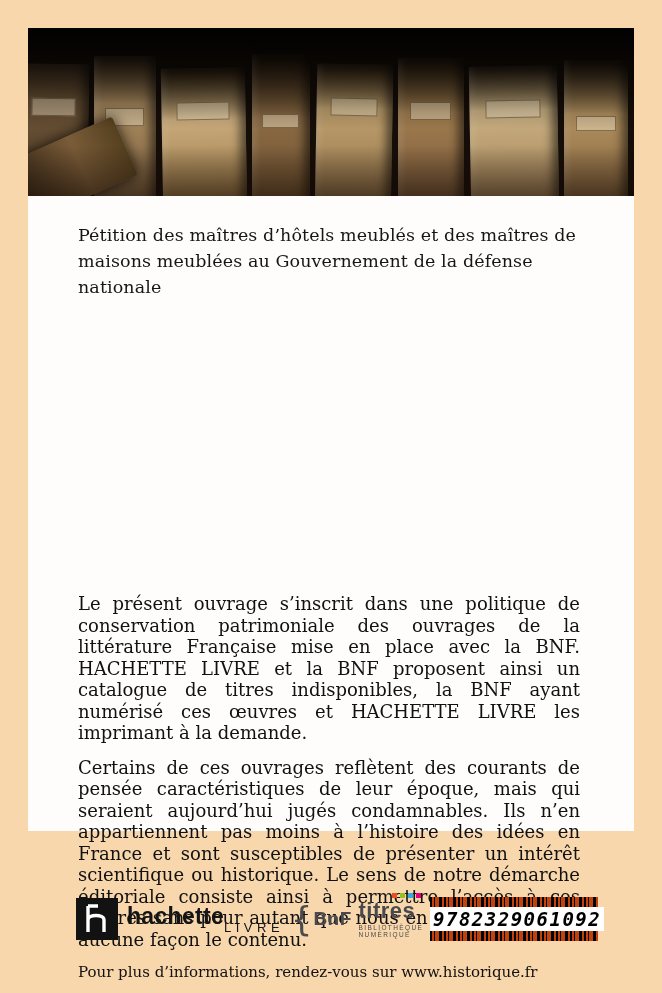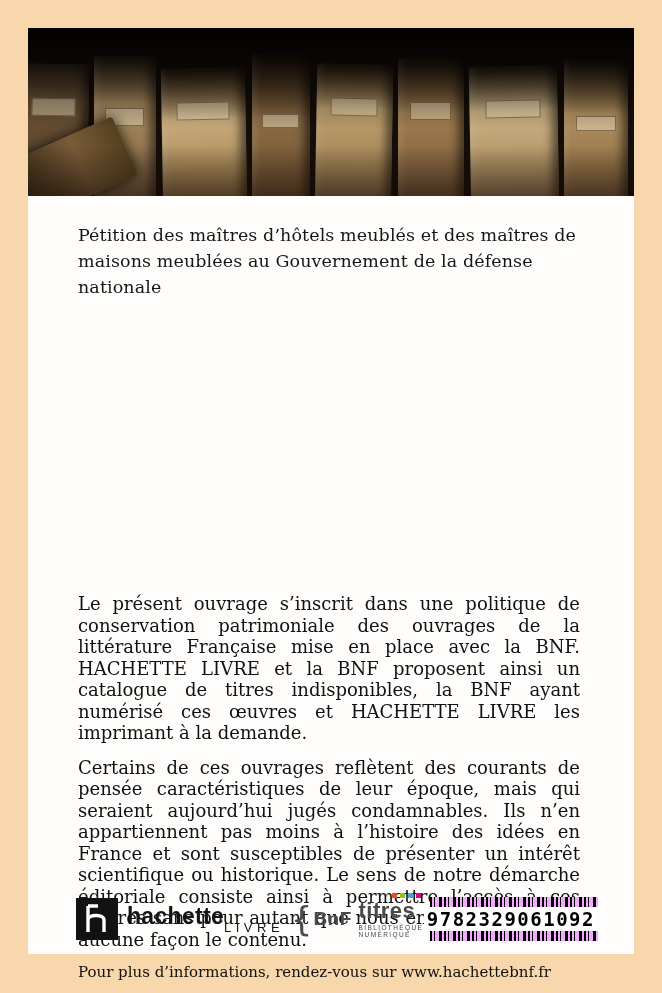--- a/index.html
+++ b/index.html
@@ -4,21 +4,21 @@
 <style>
   html,body{margin:0;padding:0;}
   body{
     width:662px;height:993px;
     background:#f8d7ac;
     position:relative;
     font-family:"DejaVu Serif","Liberation Serif",serif;
     overflow:hidden;
   }
   .panel{
-    position:absolute;left:28px;top:28px;width:606px;height:926px;
+    position:absolute;left:28px;top:28px;width:606px;height:803px;
     background:#fefdfb;
   }
   
   .photo{
     position:relative;height:168px;background:#150d08;overflow:hidden;
   }
   .books{
     position:absolute;left:-10px;right:-10px;bottom:-18px;top:0;
     display:flex;align-items:flex-end;gap:6px;
   }
@@ -95,22 +95,22 @@
   .gallica .word{font-size:22px;font-weight:700;letter-spacing:.5px;line-height:1;}
   .gallica .pixels{position:absolute;top:-7px;left:34px;display:flex;gap:3px;}
   .gallica .pixels i{width:5px;height:5px;display:block;}
   .gallica .px-red{background:#e94e1b;}
   .gallica .px-green{background:#95c11f;}
   .gallica .px-cyan{background:#36a9e1;}
   .gallica .px-magenta{background:#e6007e;}
   .gallica .subs{margin-top:2px;display:flex;flex-direction:column;line-height:1.15;}
   .gallica .sub{font-size:6.5px;letter-spacing:1.4px;color:#4a4a4c;}
   .barcode{
-    position:relative;width:168px;height:44px;background:#f0abfc;
-    display:flex;align-items:center;justify-content:flex-end;
+    position:relative;width:168px;height:44px;background:#c2410c;
+    display:flex;align-items:center;justify-content:flex-start;font-style:italic;
   }
   .bars{
     position:absolute;inset:0;
     background:
       repeating-linear-gradient(90deg,#000 0 2px,transparent 2px 4px,#000 4px 5px,transparent 5px 9px,#000 9px 12px,transparent 12px 14px);
   }
   .barcode .digits{
     position:relative;background:#fff;padding:1px 3px;
     font-family:"DejaVu Sans Mono","Liberation Mono",monospace;
     font-size:19px;font-weight:700;letter-spacing:1.5px;color:#000;
@@ -138,21 +138,21 @@
     <div class="shade-bottom"></div>
   </div>
 
   <div class="head-block">
     <p class="title">Pétition des maîtres d’hôtels meublés et des maîtres de maisons meublées au Gouvernement de la défense nationale</p>
   </div>
 
   <div class="body-block">
     <p class="para">Le présent ouvrage s’inscrit dans une politique de conservation patrimoniale des ouvrages de la littérature Française mise en place avec la BNF. HACHETTE LIVRE et la BNF proposent ainsi un catalogue de titres indisponibles, la BNF ayant numérisé ces œuvres et HACHETTE LIVRE les imprimant à la demande.</p>
     <p class="para">Certains de ces ouvrages reflètent des courants de pensée caractéristiques de leur époque, mais qui seraient aujourd’hui jugés condamnables. Ils n’en appartiennent pas moins à l’histoire des idées en France et sont susceptibles de présenter un intérêt scientifique ou historique. Le sens de notre démarche éditoriale consiste ainsi à permettre l’accès à ces œuvres sans pour autant que nous en cautionnions en aucune façon le contenu.</p>
-    <div class="info-line">Pour plus d’informations, rendez-vous sur www.hachettebnf.fr</div>
+    <div class="info-line">Pour plus d’informations, rendez-vous sur www.historique.fr</div>
   </div>
 
   <div class="logos">
 
     <div class="hachette">
       <svg class="mark" viewBox="0 0 42 42" xmlns="http://www.w3.org/2000/svg">
         <rect width="42" height="42" fill="#121212"></rect>
         <path d="M12 8 H22 M12 8 V34 M12 22 C12 16 28 16 28 22 V34" stroke="#ffffff" stroke-width="3.4" fill="none"></path>
       </svg>
       <div class="words">

